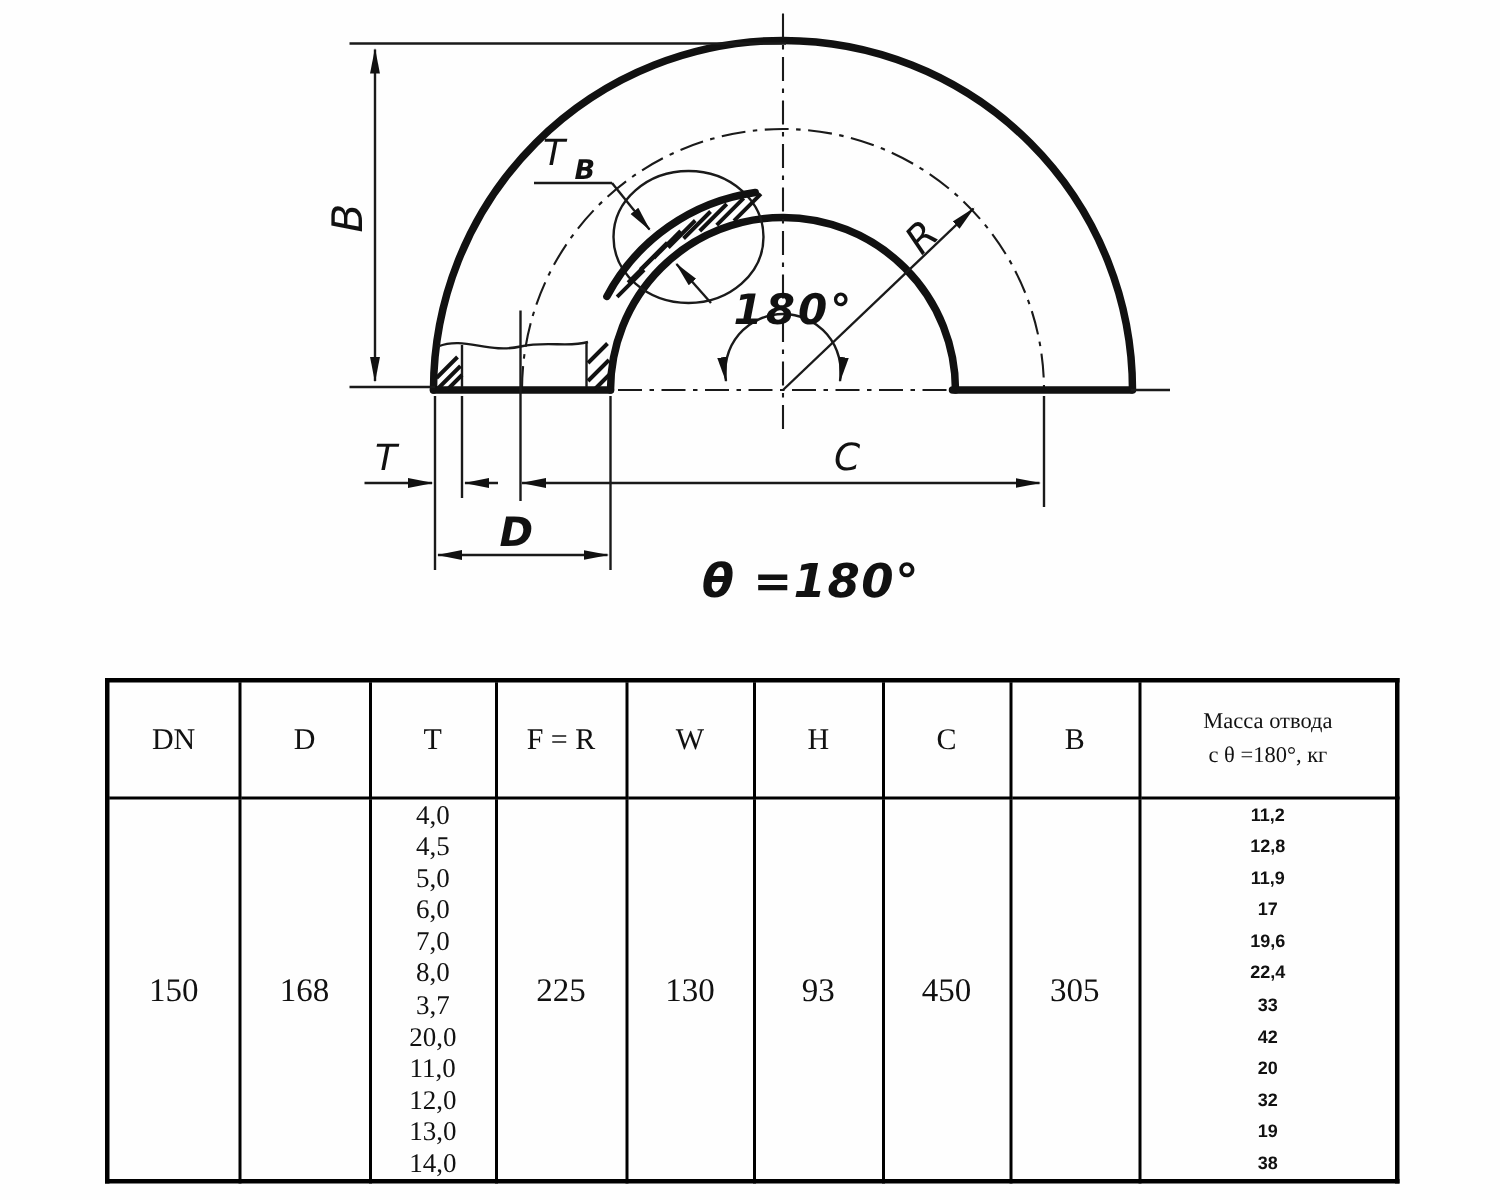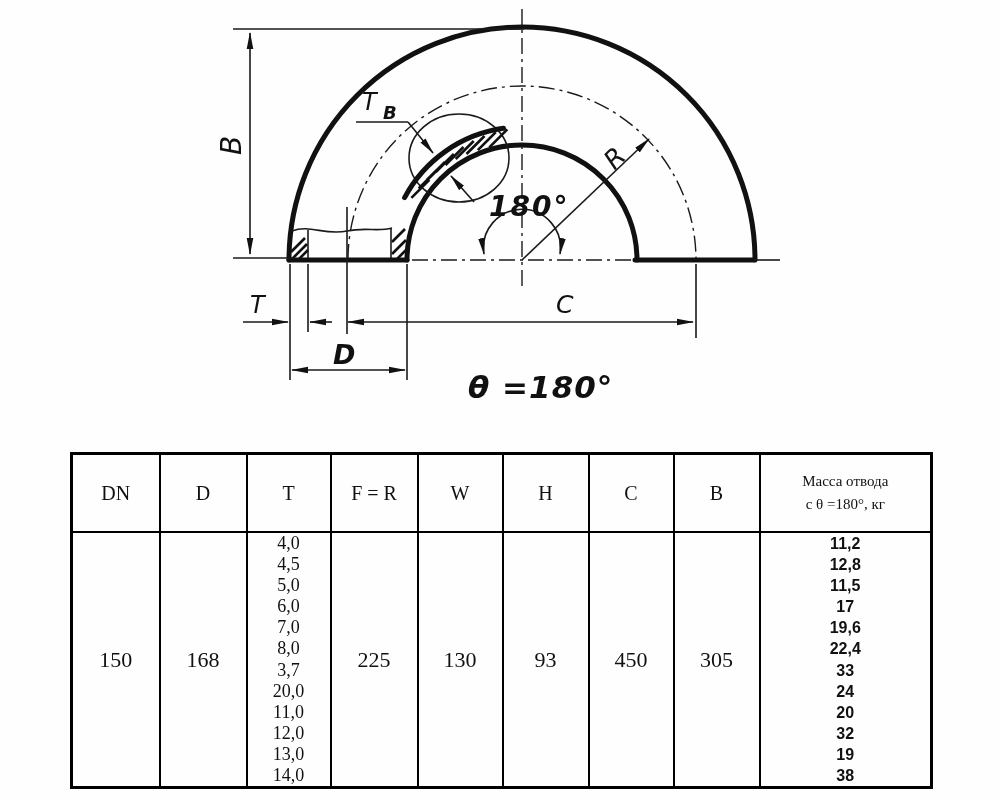--- a/index.html
+++ b/index.html
@@ -9,21 +9,21 @@
 
   
   .dim-table-wrap{position:absolute;left:70px;top:452px;}
   table.dims{border-collapse:collapse;table-layout:fixed;width:860px;border:3px solid #000;}
   table.dims th, table.dims td{border:2px solid #000;text-align:center;vertical-align:middle;padding:0;}
   table.dims th{height:76px;font-weight:400;font-size:20px;font-family:"Liberation Serif",serif;}
   .mass-head{font-size:15px;line-height:23px;font-weight:400;}
   td.val{font-size:22px;font-family:"Liberation Serif",serif;height:253px;}
   td.t-cell{font-size:18px;}
   td.t-cell div{height:21.1px;line-height:21.1px;}
-  td.mass-cell{font-family:"Liberation Sans",sans-serif;font-weight:700;font-size:16px;}
+  td.mass-cell{font-family:"Liberation Sans",sans-serif;font-weight:700;font-size:12px;}
   td.mass-cell div{height:21.1px;line-height:21.1px;}
 
   
   .thin{stroke:#1a1a1a;stroke-width:1.6;fill:none;}
   .thick{stroke:#111;stroke-width:5;fill:none;stroke-linecap:round;}
   .cline{stroke:#1a1a1a;stroke-width:1.4;fill:none;stroke-dasharray:16 5 3 5;}
   .hatch{stroke:#111;stroke-width:2.6;fill:none;}
   text.dim{font-family:"DejaVu Sans",sans-serif;font-style:italic;fill:#111;}
 </style>
 </head>
@@ -178,26 +178,26 @@
               <div>14,0</div>
             </td>
           <td class="val">225</td>
           <td class="val">130</td>
           <td class="val">93</td>
           <td class="val">450</td>
           <td class="val">305</td>
           <td class="val mass-cell">
               <div>11,2</div>
               <div>12,8</div>
-              <div>11,5</div>
+              <div>11,9</div>
               <div>17</div>
               <div>19,6</div>
               <div>22,4</div>
               <div>33</div>
-              <div>24</div>
+              <div>42</div>
               <div>20</div>
               <div>32</div>
               <div>19</div>
               <div>38</div>
             </td>
         </tr>
       </tbody>
     </table>
   </div>
 

